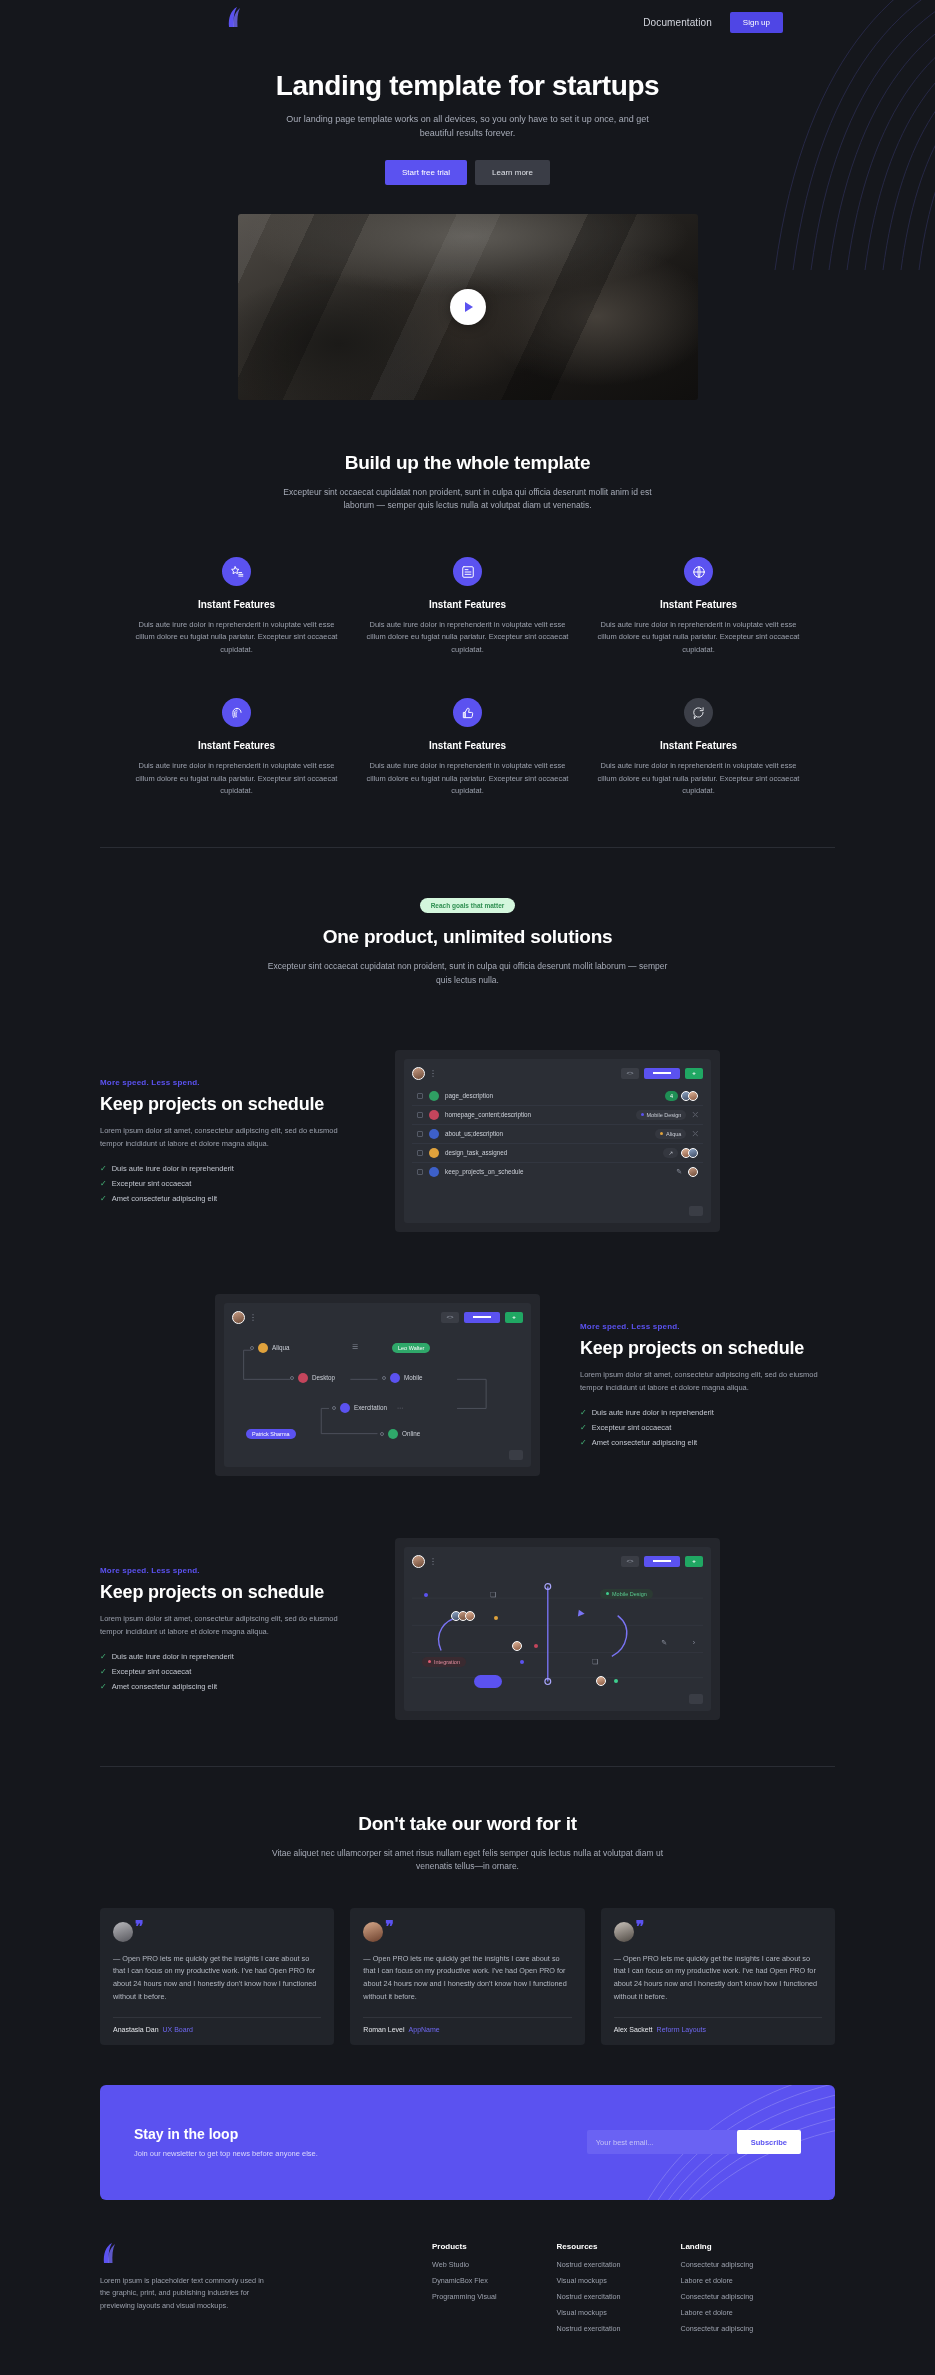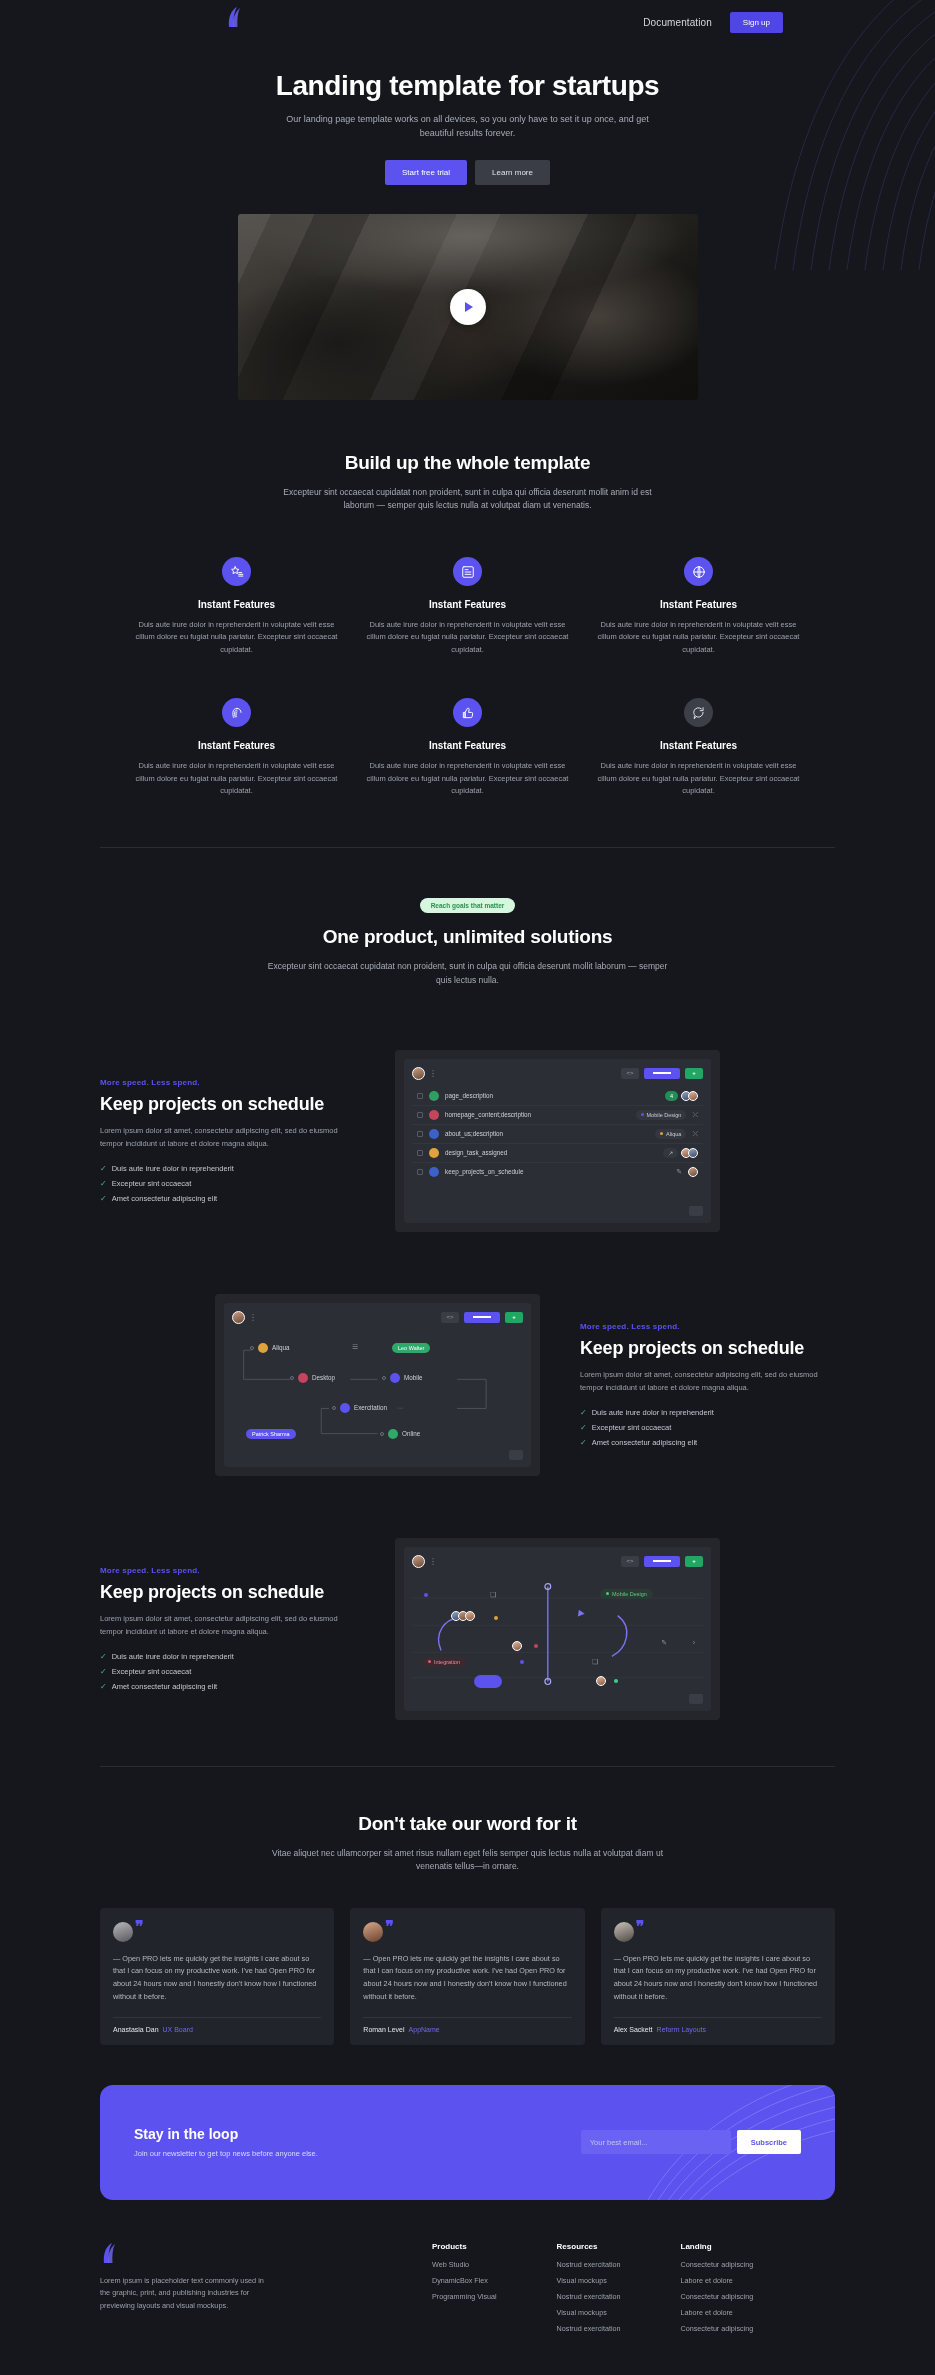--- a/index.html
+++ b/index.html
@@ -196,27 +196,27 @@
   .t-av.c { background: linear-gradient(160deg,#c9c2bb,#4e4842); }
   .quote { color: #5b52f0; font-size: 16px; font-weight: 700; line-height: .8; margin-top: -1px; }
   .t-body { font-size: 7.3px; line-height: 1.75; color: #b3b8c2; }
   .t-sep { height:1px; background:#31343b; margin: 13px 0 8px; }
   .t-foot { font-size: 7px; color: #e4e6ea; }
   .t-foot .co { color: #6f68f2; margin-left: 4px; }
 
   
   .news {
     margin: 40px auto 0; width: 735px; height: 115px; background: #5b52f0;
-    border-radius: 13px; display: flex; align-items: center;
+    border-radius: 6px; display: flex; align-items: center;
     padding: 12px 34px; justify-content: space-between; position: relative; overflow: hidden;
   }
   .news-deco { position:absolute; right:-30px; top:-30px; width:220px; height:150px; opacity:.22; }
   .news h3 { font-size: 14px; font-weight: 700; }
   .news p { font-size: 7.5px; color: #dcdafc; margin-top: 7px; }
-  .news-form { display: flex; align-items: center; gap: 6px; z-index:2; }
+  .news-form { display: flex; align-items: center; z-index:2; }
   .news-input {
     width: 150px; height: 24px; background: #6a62f3; border: none; border-radius: 2px;
     color: #fff; font-size: 7.5px; padding: 0 9px;
     font-family: "Liberation Sans", sans-serif;
   }
   .news-input::placeholder { color: #c5c2f7; }
   .btn-sub {
     background: #fff; color: #5b52f0; border: none; cursor: pointer;
     font-size: 7.5px; font-weight: 700; height: 24px; padding: 0 14px; border-radius: 2px;
     font-family: "Liberation Sans", sans-serif;

